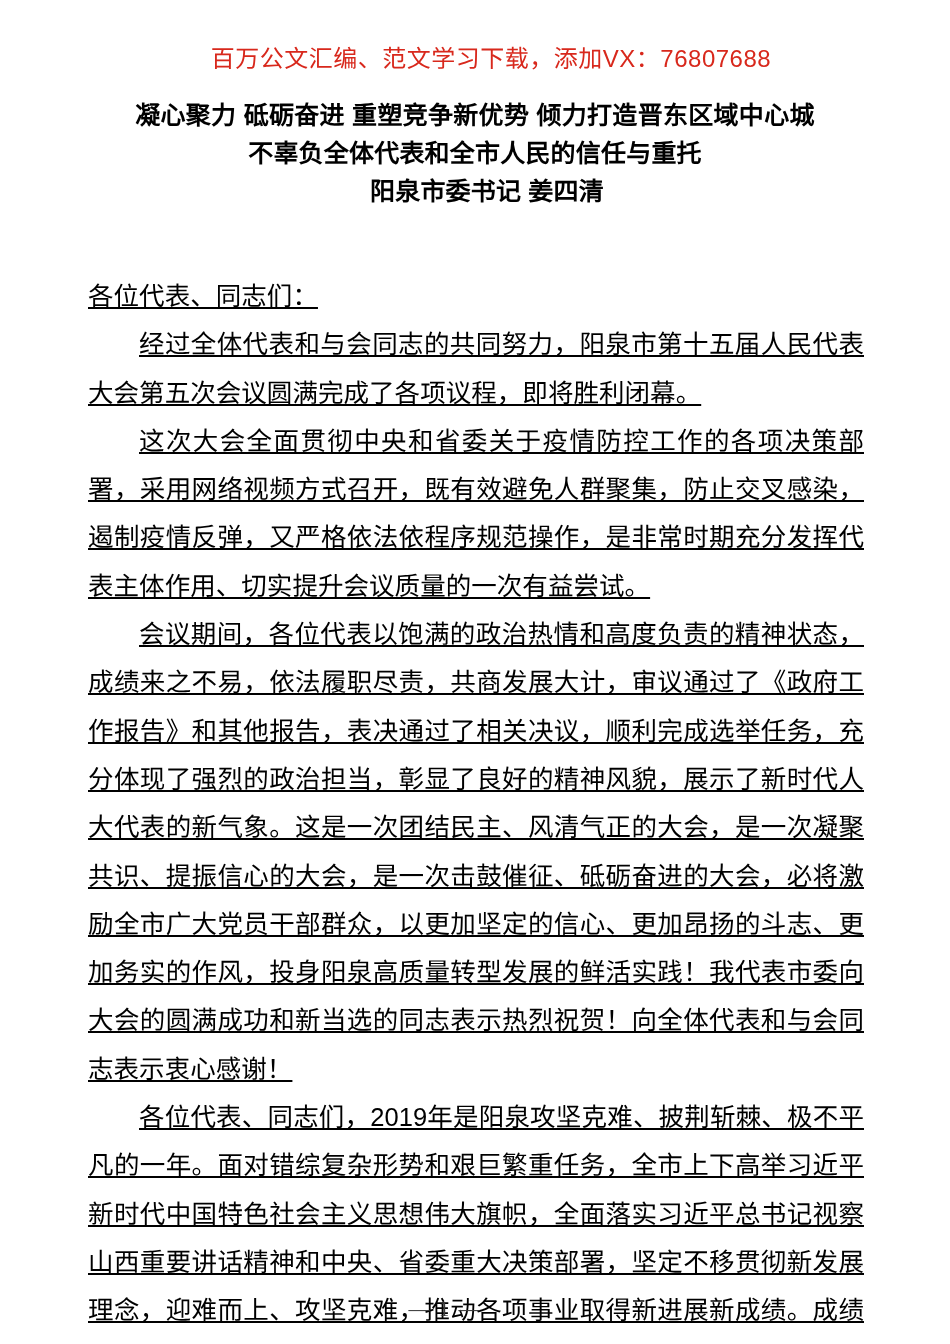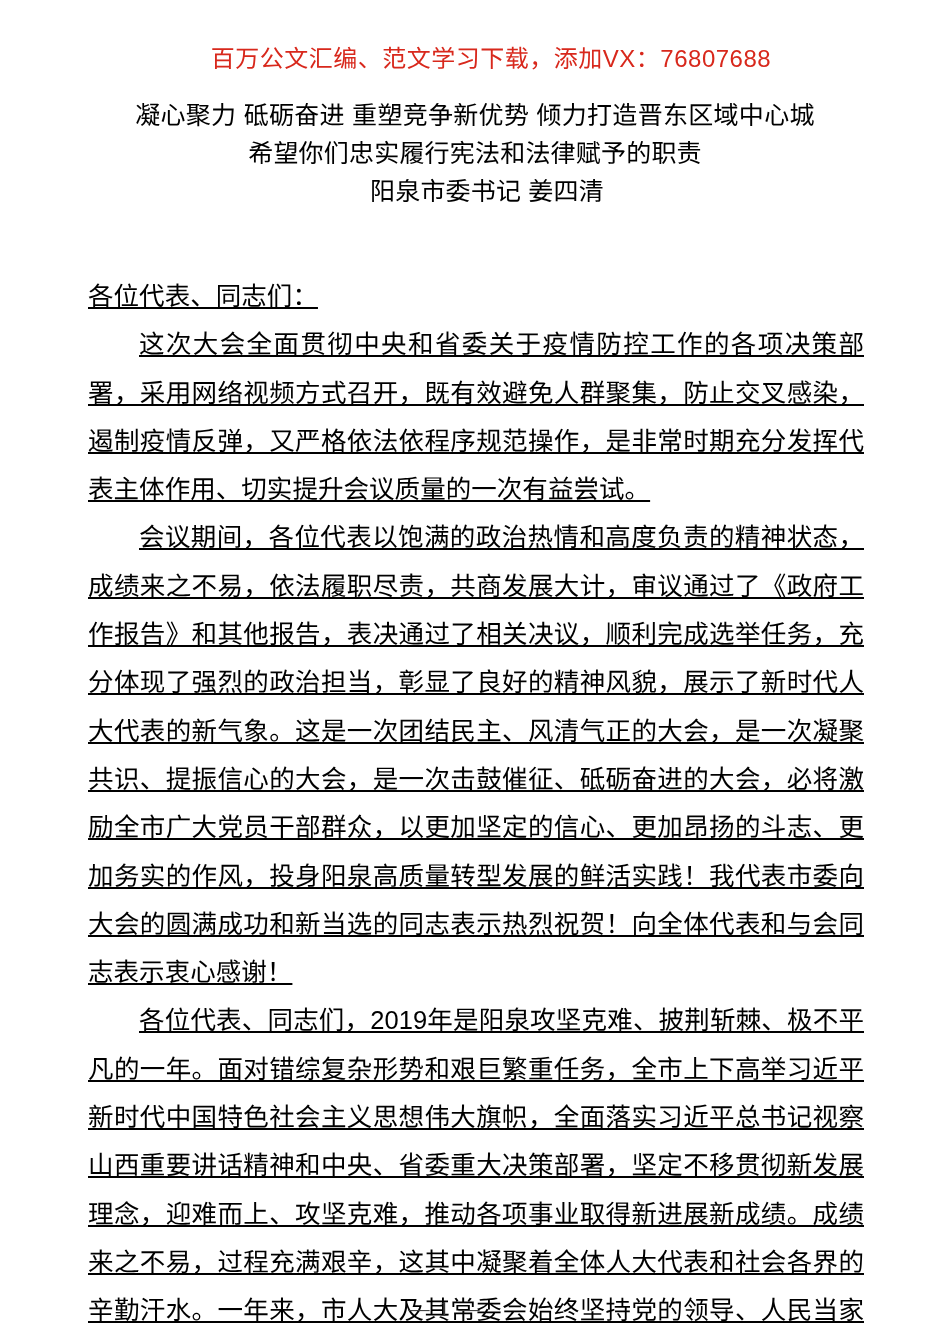--- a/index.html
+++ b/index.html
@@ -40,21 +40,21 @@
   .title-block {
     position: absolute;
     top: 96px;
     left: 0;
     width: 950px;
     text-align: center;
   }
   .title-line {
     font-size: 25px;
     line-height: 38px;
-    font-weight: normal;
+    font-weight: bold;
     letter-spacing: 0.2px;
     white-space: nowrap;
   }
   .title-main {
     font-size: 25px;
     letter-spacing: 0.3px;
   }
   .title-sub {
     font-size: 25px;
   }
@@ -110,26 +110,27 @@
 </style>
 </head>
 <body>
 
 <div class="page">
 
   <div class="promo-header" style="color:#d8281c;margin-left:16px;">百万公文汇编、范文学习下载，添加VX：76807688</div>
 
   <div class="title-block">
     <div class="title-line title-main">凝心聚力  砥砺奋进  重塑竞争新优势  倾力打造晋东区域中心城</div>
-    <div class="title-line title-sub">希望你们忠实履行宪法和法律赋予的职责</div>
+    <div class="title-line title-sub">不辜负全体代表和全市人民的信任与重托</div>
     <div class="title-line title-author">阳泉市委书记  姜四清</div>
   </div>
 
   <div class="body-text">
     <p class="para noindent">各位代表、同志们：</p>
+    <p class="para indent">经过全体代表和与会同志的共同努力，阳泉市第十五届人民代表大会第五次会议圆满完成了各项议程，即将胜利闭幕。</p>
     <p class="para indent">这次大会全面贯彻中央和省委关于疫情防控工作的各项决策部署，采用网络视频方式召开，既有效避免人群聚集，防止交叉感染，遏制疫情反弹，又严格依法依程序规范操作，是非常时期充分发挥代表主体作用、切实提升会议质量的一次有益尝试。</p>
     <p class="para indent">会议期间，各位代表以饱满的政治热情和高度负责的精神状态，成绩来之不易，依法履职尽责，共商发展大计，审议通过了《政府工作报告》和其他报告，表决通过了相关决议，顺利完成选举任务，充分体现了强烈的政治担当，彰显了良好的精神风貌，展示了新时代人大代表的新气象。这是一次团结民主、风清气正的大会，是一次凝聚共识、提振信心的大会，是一次击鼓催征、砥砺奋进的大会，必将激励全市广大党员干部群众，以更加坚定的信心、更加昂扬的斗志、更加务实的作风，投身阳泉高质量转型发展的鲜活实践！我代表市委向大会的圆满成功和新当选的同志表示热烈祝贺！向全体代表和与会同志表示衷心感谢！</p>
     <p class="para indent">各位代表、同志们，2019年是阳泉攻坚克难、披荆斩棘、极不平凡的一年。面对错综复杂形势和艰巨繁重任务，全市上下高举习近平新时代中国特色社会主义思想伟大旗帜，全面落实习近平总书记视察山西重要讲话精神和中央、省委重大决策部署，坚定不移贯彻新发展理念，迎难而上、攻坚克难，推动各项事业取得新进展新成绩。成绩来之不易，过程充满艰辛，这其中凝聚着全体人大代表和社会各界的辛勤汗水。一年来，市人大及其常委会始终坚持党的领导、人民当家作主和依法治国有机统一，围绕中心、服务大局、依法履</p>
   </div>
 
   <div class="page-footer">
     <span class="page-number">— 1 —</span>
   </div>
 
 </div>

